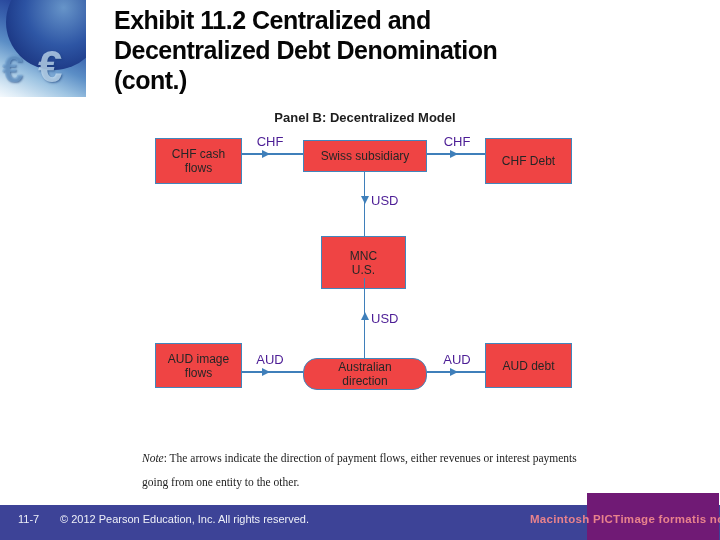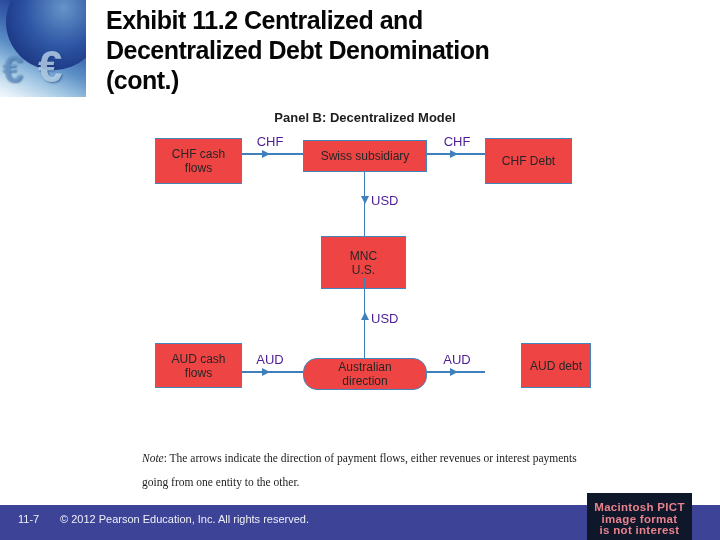--- a/index.html
+++ b/index.html
@@ -32,21 +32,21 @@
   .logo .euro-a, .logo .euro-b {
     position: absolute; font-weight: bold;
     color: rgba(226, 240, 250, 0.75);
     text-shadow: 1px 1px 2px rgba(20, 60, 120, 0.6);
   }
   .logo .euro-a { left: 2px; top: 48px; font-size: 38px; color: rgba(120,170,215,0.55); }
   .logo .euro-b { left: 38px; top: 42px; font-size: 44px; color: rgba(210,232,248,0.7); }
 
   
   .title-block {
-    position: absolute; left: 106px; top: 5px; width: 560px;
+    position: absolute; left: 114px; top: 5px; width: 560px;
     font-weight: bold; font-size: 25px; line-height: 30px;
     color: #060606; letter-spacing: -0.5px;
   }
 
   
   .panel-title {
     position: absolute; left: 240px; top: 110px; width: 250px;
     text-align: center; font-size: 13px; font-weight: bold; color: #1d1d1d;
   }
   .dbox {
@@ -83,23 +83,23 @@
   .footer-page {
     position: absolute; left: 18px; top: 513px;
     font-size: 11px; color: #eef0f8;
   }
   .footer-copyright {
     position: absolute; left: 60px; top: 513px;
     font-size: 11px; color: #eef0f8;
   }
   .pict-box {
     position: absolute; left: 587px; top: 493px;
-    width: 105px; height: 47px;
-    background: #0f172a;
-    display: flex; flex-direction: column;
+    width: 132px; height: 47px;
+    background: #701a75;
+    display: flex; flex-direction: row;
     align-items: center; justify-content: center;
     padding-top: 6px;
   }
   .pict-box div {
     font-size: 11.5px; line-height: 11.5px; font-weight: bold;
     color: #e8828c; letter-spacing: 0.3px; white-space: nowrap;
   }
 </style>
 </head>
 <body>
@@ -128,28 +128,28 @@
     <div>Swiss subsidiary</div>
   </div>
   <div class="dbox" style="left:485px; top:138px; width:87px; height:46px;">
     <div>CHF Debt</div>
   </div>
   <div class="dbox" style="left:321px; top:236px; width:85px; height:53px;">
     <div>MNC</div>
     <div>U.S.</div>
   </div>
   <div class="dbox" style="left:155px; top:343px; width:87px; height:45px;">
-    <div>AUD cash</div>
+    <div>AUD image</div>
     <div>flows</div>
   </div>
   <div class="dbox" style="left:303px; top:358px; width:124px; height:32px;border-radius:14px;">
     <div>Australian</div>
     <div>direction</div>
   </div>
-  <div class="dbox" style="left:485px; top:343px; width:70px; height:45px;margin-left:36px;">
+  <div class="dbox" style="left:485px; top:343px; width:87px; height:45px;">
     <div>AUD debt</div>
   </div>
 
   <div class="hline" style="left:242px; top:153px; width:61px;"></div>
   <div class="arr right" style="left:262px; top:150px;"></div>
 
   <div class="hline" style="left:427px; top:153px; width:58px;"></div>
   <div class="arr right" style="left:450px; top:150px;"></div>
 
   <div class="vline" style="left:363.5px; top:172px; height:64px;"></div>

